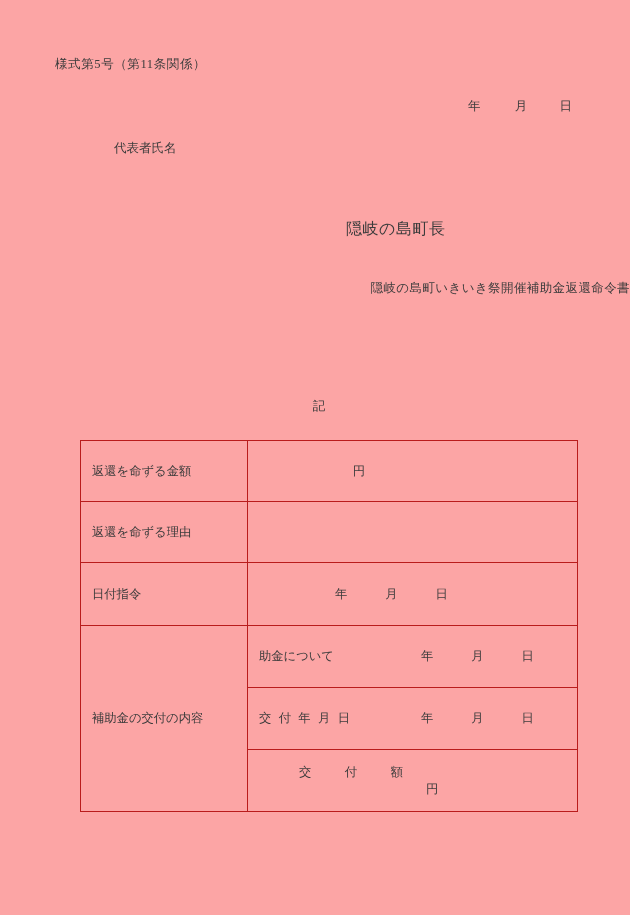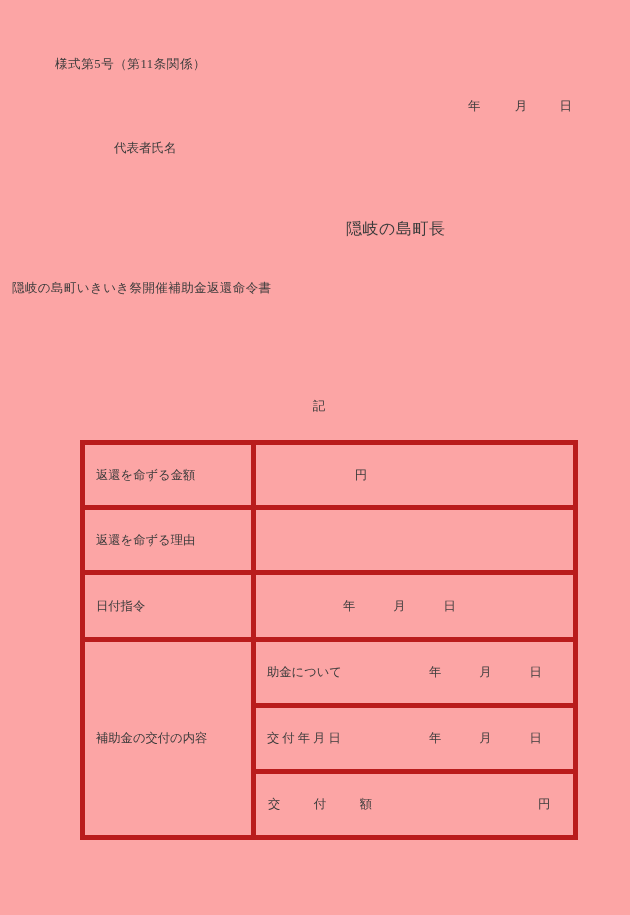--- a/index.html
+++ b/index.html
@@ -78,21 +78,21 @@
     letter-spacing: 0.5px;
     white-space: nowrap;
   }
 
   
   .doc-title {
     position: absolute;
     left: 0;
     right: 0;
     top: 280px;
-    text-align: left;
+    text-align: right;
     font-size: 12.5px;
     letter-spacing: 0.4px;
     padding-left: 12px;
   }
 
   
   .body-text {
     position: absolute;
     left: 62px;
     top: 320px;
@@ -120,23 +120,24 @@
   .tbl {
     position: absolute;
     left: 80px;
     top: 440px;
     width: 498px;
     border-collapse: collapse;
     table-layout: fixed;
     font-size: 12.3px;
   }
   .tbl td {
-    border: 5px solid #b91c1c;
+    border: 1px solid #b91c1c;
     padding: 0 11px;
     vertical-align: middle;
+    font-family: Liberation Mono, monospace;
   }
   .tbl td.label {
     width: 144px;
   }
   .tbl tr.r-amount td { height: 60px; }
   .tbl tr.r-reason td { height: 60px; }
   .tbl tr.r-deadline td { height: 62px; }
   .tbl tr.r-sub td { height: 61px; }
 
   .cell-center-yen {
@@ -157,20 +158,21 @@
     display: inline-block;
     width: 108px;
     white-space: nowrap;
   }
   .sub-dates { display: inline-block; margin-left: 54px; }
   .amount-spread {
     display: inline-block;
     width: 104px;
     text-align: justify;
     text-align-last: justify;
+    margin-left: 39px;
   }
   .yen-tail { display: inline-block; margin-left: 166px; }
 </style>
 </head>
 <body>
 
 <div class="page">
 
   <div class="form-no">様式第5号（第11条関係）</div>
 

